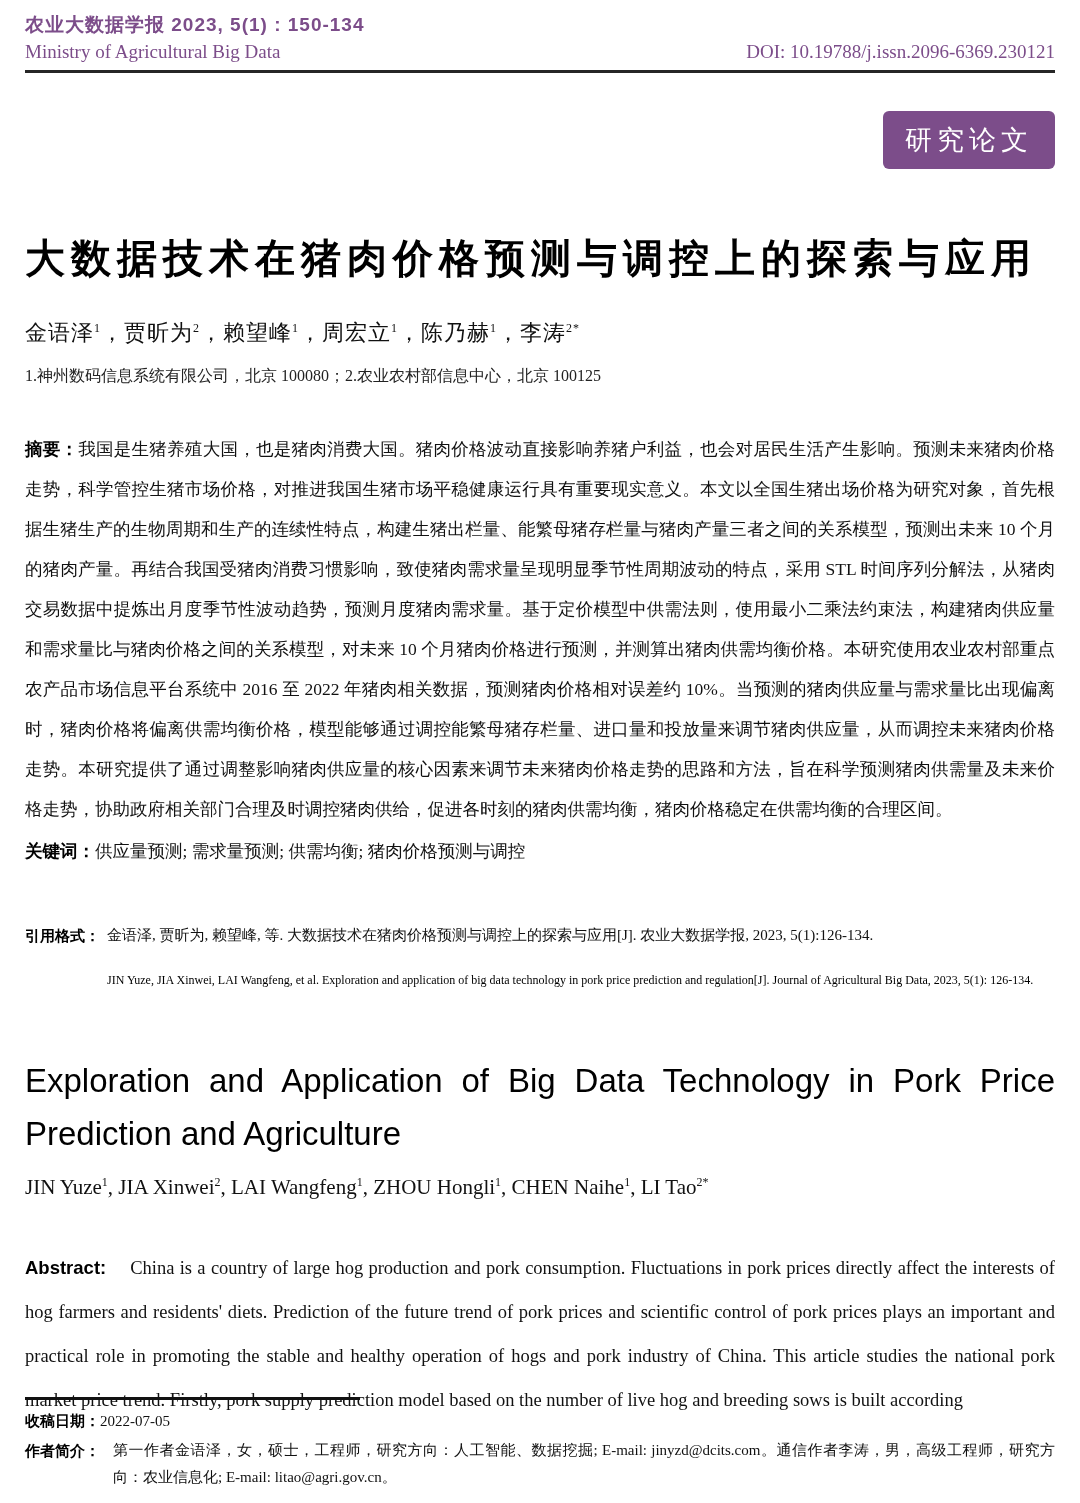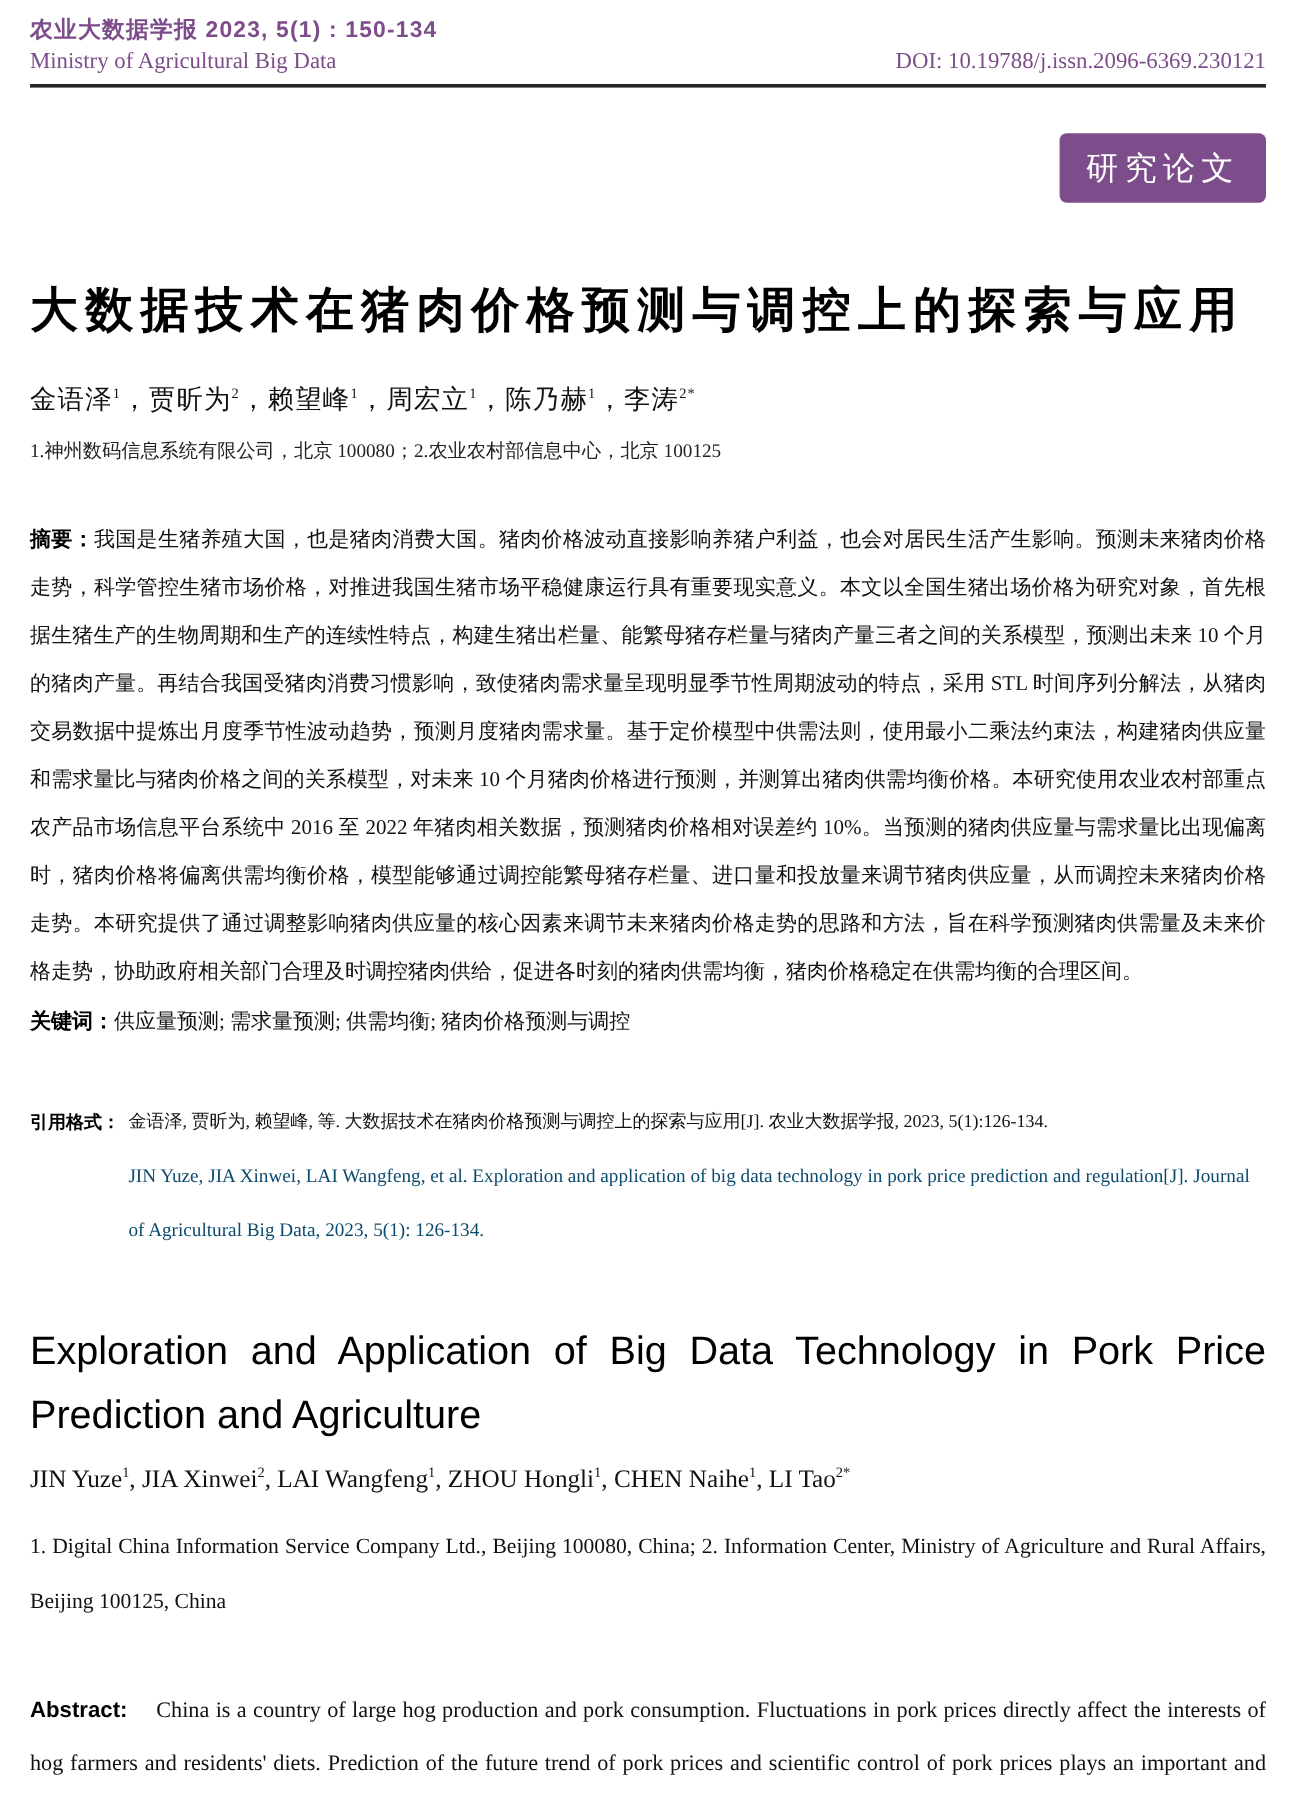--- a/index.html
+++ b/index.html
@@ -53,21 +53,21 @@
   .keywords { font-size: 17.5px; line-height: 40px; margin-top: 2px; color: #111; }
 
   
   .citation { position: relative; margin-top: 42px; padding-left: 82px; line-height: 45px; }
   .cite-label {
     position: absolute; left: 0; top: 0;
     font-family: "Liberation Sans", sans-serif; font-weight: 700;
     font-size: 15px; color: #000;
   }
   .cite-cn { font-size: 15px; color: #111; }
-  .cite-en { font-size: 16px; color: #0c4a6e; text-align: left; }
+  .cite-en { font-size: 12px; color: #000000; text-align: left; }
 
   
   .title-en {
     margin-top: 52px;
     font-family: "Liberation Sans", sans-serif;
     font-size: 33px; font-weight: 400; color: #000;
     line-height: 1.6; text-align: justify;
   }
   .authors-en { margin-top: 14px; font-size: 21px; color: #111; }
   .affil-en { margin-top: 20px; font-size: 18px; line-height: 46px; text-align: justify; color: #111; }
@@ -126,18 +126,22 @@
     <p class="cite-cn">金语泽, 贾昕为, 赖望峰, 等. 大数据技术在猪肉价格预测与调控上的探索与应用[J]. 农业大数据学报, 2023, 5(1):126-134.</p>
     <p class="cite-en">JIN Yuze, JIA Xinwei, LAI Wangfeng, et al. Exploration and application of big data technology in pork price prediction and regulation[J]. Journal of Agricultural Big Data, 2023, 5(1): 126-134.</p>
   </div>
 
   <h2 class="title-en">Exploration and Application of Big Data Technology in Pork Price Prediction and Agriculture</h2>
 
   <div class="authors-en">
     <span><span>JIN Yuze</span><sup>1</sup><span>, </span></span><span><span>JIA Xinwei</span><sup>2</sup><span>, </span></span><span><span>LAI Wangfeng</span><sup>1</sup><span>, </span></span><span><span>ZHOU Hongli</span><sup>1</sup><span>, </span></span><span><span>CHEN Naihe</span><sup>1</sup><span>, </span></span><span><span>LI Tao</span><sup>2*</sup><span></span></span>
   </div>
 
-  <div class="affil-en">1. Digital China Information Service Company Ltd., Beijing 100080, China; 2. Information Center, Ministry of Agriculture and Rural Affairs, Beijing 100125, China</div>
 
   <p class="abstract-en"><span class="lbl-en">Abstract:</span><span>China is a country of large hog production and pork consumption. Fluctuations in pork prices directly affect the interests of hog farmers and residents' diets. Prediction of the future trend of pork prices and scientific control of pork prices plays an important and practical role in promoting the stable and healthy operation of hogs and pork industry of China. This article studies the national pork market price trend. Firstly, pork supply prediction model based on the number of live hog and breeding sows is built according</span></p>
 
+  <div class="pfooter">
+    <div class="foot-rule"></div>
+    <div class="received"><span class="flabel">收稿日期：</span><span>2022-07-05</span></div>
+    <div class="bio"><span class="flabel">作者简介：</span><span>第一作者金语泽，女，硕士，工程师，研究方向：人工智能、数据挖掘; E-mail: jinyzd@dcits.com。通信作者李涛，男，高级工程师，研究方向：农业信息化; E-mail: litao@agri.gov.cn。</span></div>
+  </div>
 
 </div>
 
 </body></html>

